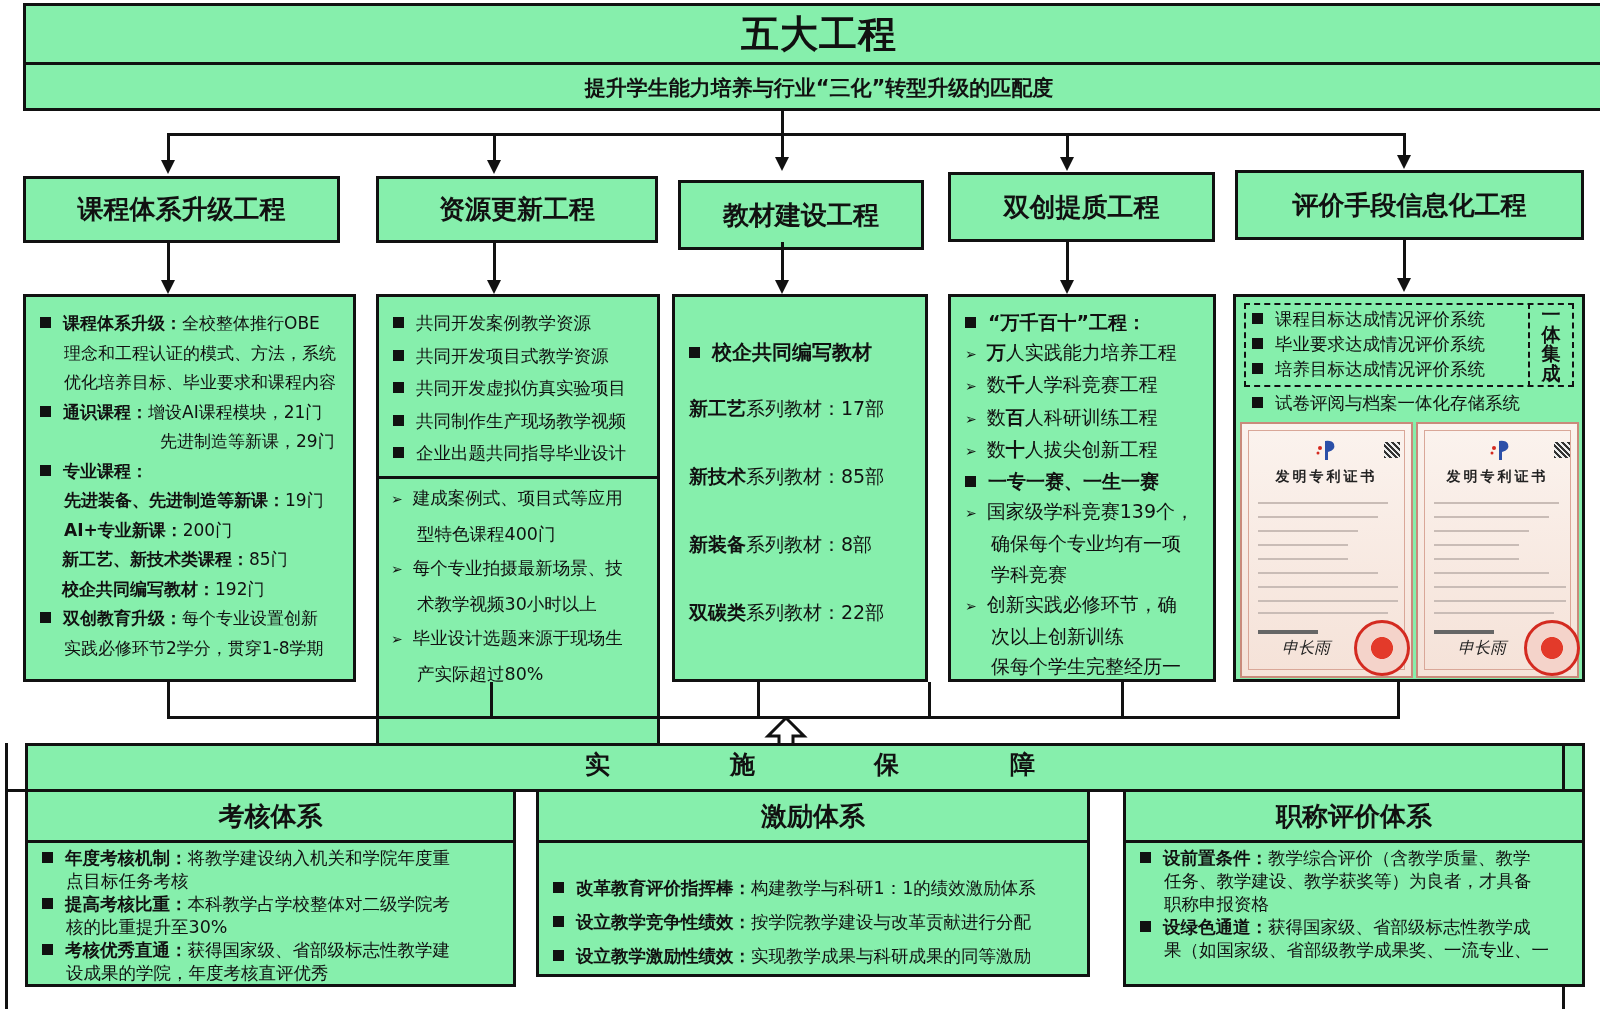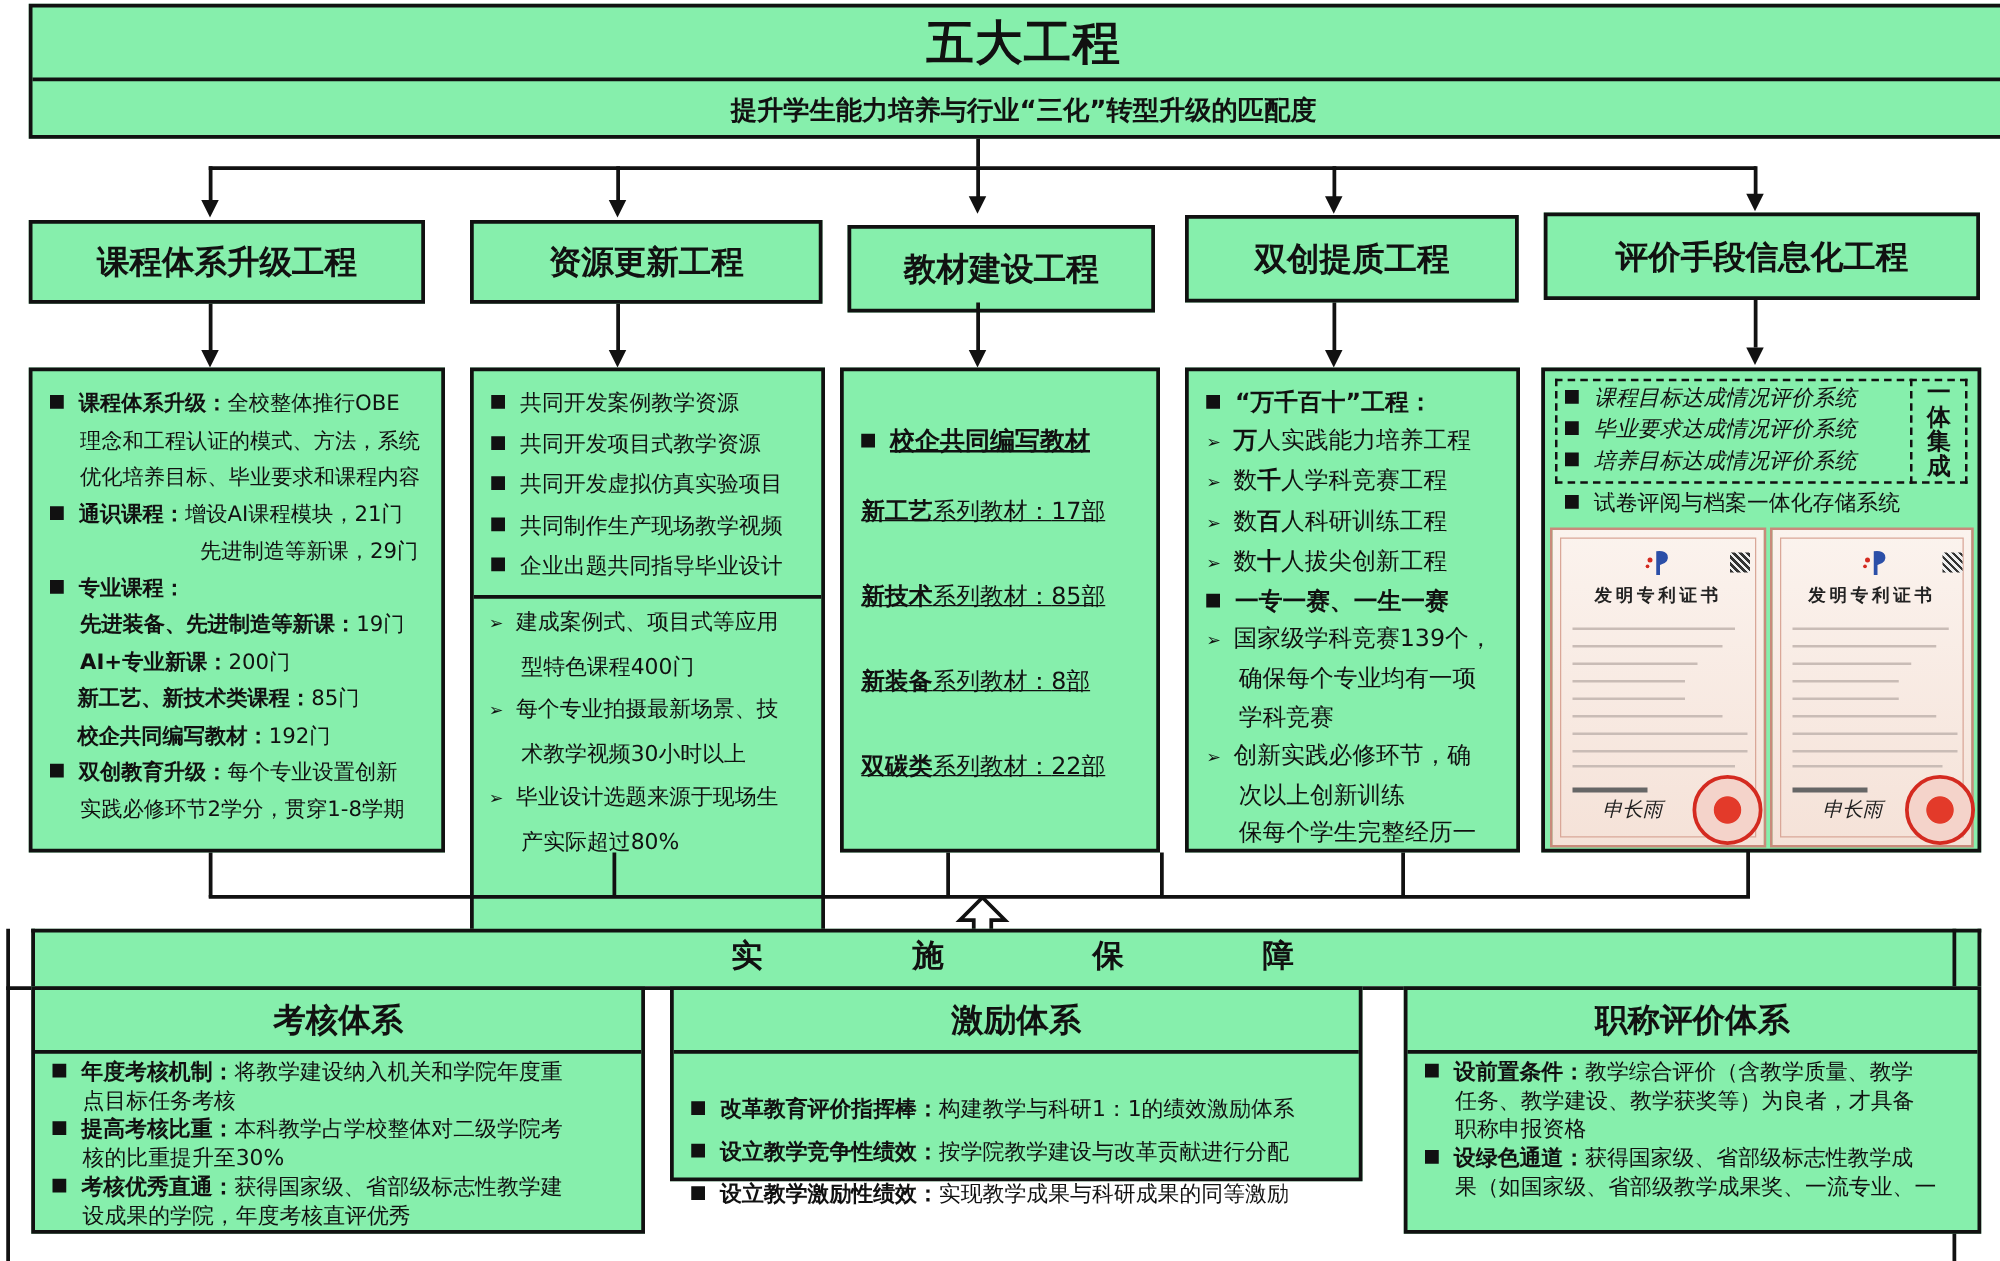--- a/index.html
+++ b/index.html
@@ -113,21 +113,21 @@
   <div class="content" style="padding:2px 6px 0 12px;font-size:17.5px;line-height:34.5px;">
     <div class="row"><span class="tri">➢</span><span>建成案例式、项目式等应用</span></div>
     <div class="row" style="padding-left:26px;">型特色课程400门</div>
     <div class="row"><span class="tri">➢</span><span>每个专业拍摄最新场景、技</span></div>
     <div class="row" style="padding-left:26px;">术教学视频30小时以上</div>
     <div class="row"><span class="tri">➢</span><span>毕业设计选题来源于现场生</span></div>
     <div class="row" style="padding-left:26px;">产实际超过80%</div>
   </div>
 </div>
 
-<div class="box" style="left:652px;top:294px;width:256px;height:388px;text-decoration:underline;">
+<div class="box" style="left:652px;top:294px;width:256px;height:388px;">
   <div style="padding:42px 0 0 14px;font-size:20px;font-weight:bold;"><span class="sq"></span><span>校企共同编写教材</span></div>
   <div style="padding:30px 0 0 14px;font-size:19px;"><span class="b">新工艺</span><span>系列教材：</span><span>17部</span></div>
   <div style="padding:42px 0 0 14px;font-size:19px;"><span class="b">新技术</span><span>系列教材：</span><span>85部</span></div>
   <div style="padding:42px 0 0 14px;font-size:19px;"><span class="b">新装备</span><span>系列教材：</span><span>8部</span></div>
   <div style="padding:42px 0 0 14px;font-size:19px;"><span class="b">双碳类</span><span>系列教材：</span><span>22部</span></div>
 </div>
 
 <div class="box" style="left:928px;top:294px;width:268px;height:388px;">
   <div class="content" style="padding:10px 4px 0 14px;font-size:19px;line-height:30.2px;">
     <div class="row b"><span class="sq"></span><span>“万千百十”工程：</span></div>
@@ -140,21 +140,21 @@
     <div class="row" style="padding-left:26px;">确保每个专业均有一项</div>
     <div class="row" style="padding-left:26px;">学科竞赛</div>
     <div class="row"><span class="tri">➢</span><span>创新实践必修环节，确</span></div>
     <div class="row" style="padding-left:26px;">次以上创新训练</div>
     <div class="row" style="padding-left:26px;">保每个学生完整经历一</div>
   </div>
 </div>
 
 <div class="box" style="left:1213px;top:294px;width:352px;height:388px;">
   <div class="abs" style="left:8px;top:6px;width:330px;height:84px;border:2.5px dashed #111;">
-    <div class="abs" style="left:6px;top:2px;width:262px;font-size:17.5px;line-height:25px;font-style:italic;">
+    <div class="abs" style="left:6px;top:2px;width:262px;font-size:17.5px;line-height:25px;">
       <div class="row"><span class="sq"></span><span>课程目标达成情况评价系统</span></div>
       <div class="row"><span class="sq"></span><span>毕业要求达成情况评价系统</span></div>
       <div class="row"><span class="sq"></span><span>培养目标达成情况评价系统</span></div>
     </div>
     <div class="abs" style="left:282px;top:-2px;width:44px;height:84px;border-left:2.5px dashed #111;text-align:center;font-weight:bold;font-size:19px;line-height:19.5px;padding-top:2px;">
       <div>一</div>
       <div>体</div>
       <div>集</div>
       <div>成</div>
     </div>
@@ -239,21 +239,21 @@
   <div class="bottom-content" style="padding:4px 4px 0 14px;">
     <div class="row"><span class="sq"></span><span class="b">年度考核机制：</span><span>将教学建设纳入机关和学院年度重</span></div>
     <div class="row" style="padding-left:24px;">点目标任务考核</div>
     <div class="row"><span class="sq"></span><span class="b">提高考核比重：</span><span>本科教学占学校整体对二级学院考</span></div>
     <div class="row" style="padding-left:24px;">核的比重提升至30%</div>
     <div class="row"><span class="sq"></span><span class="b">考核优秀直通：</span><span>获得国家级、省部级标志性教学建</span></div>
     <div class="row" style="padding-left:24px;">设成果的学院，年度考核直评优秀</div>
   </div>
 </div>
 
-<div class="box" style="left:516px;top:789px;width:554px;height:156px;">
+<div class="box" style="left:516px;top:789px;width:554px;height:188px;">
   <div class="sec-header" style="height:48px;border-bottom:3px solid #111;">激励体系</div>
   <div class="bottom-content" style="padding:28px 4px 0 14px;line-height:34px;">
     <div class="row"><span class="sq"></span><span class="b">改革教育评价指挥棒：</span><span>构建教学与科研1：1的绩效激励体系</span></div>
     <div class="row"><span class="sq"></span><span class="b">设立教学竞争性绩效：</span><span>按学院教学建设与改革贡献进行分配</span></div>
     <div class="row"><span class="sq"></span><span class="b">设立教学激励性绩效：</span><span>实现教学成果与科研成果的同等激励</span></div>
   </div>
 </div>
 
 <div class="box" style="left:1103px;top:789px;width:462px;height:198px;">
   <div class="sec-header" style="height:48px;border-bottom:3px solid #111;">职称评价体系</div>

